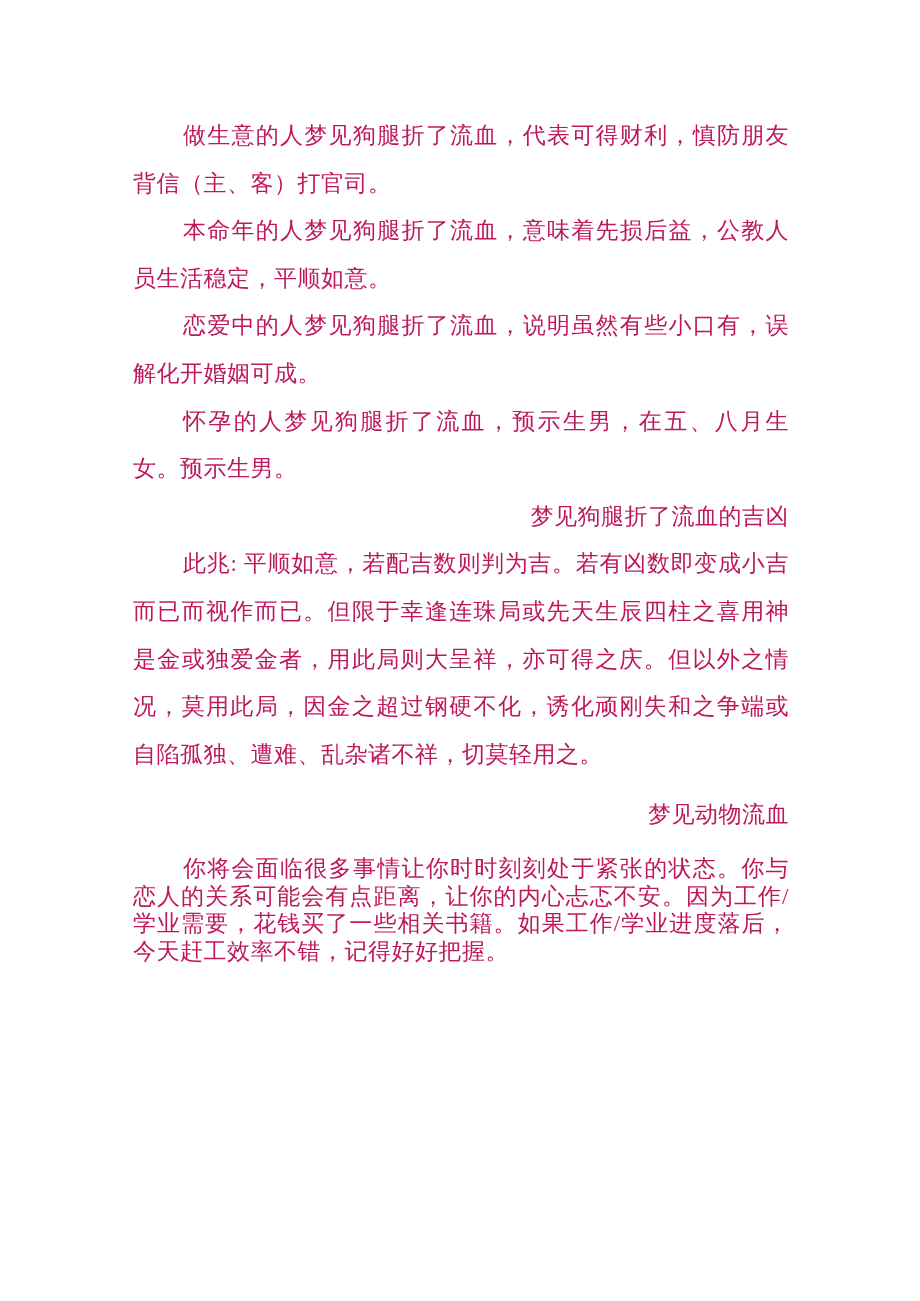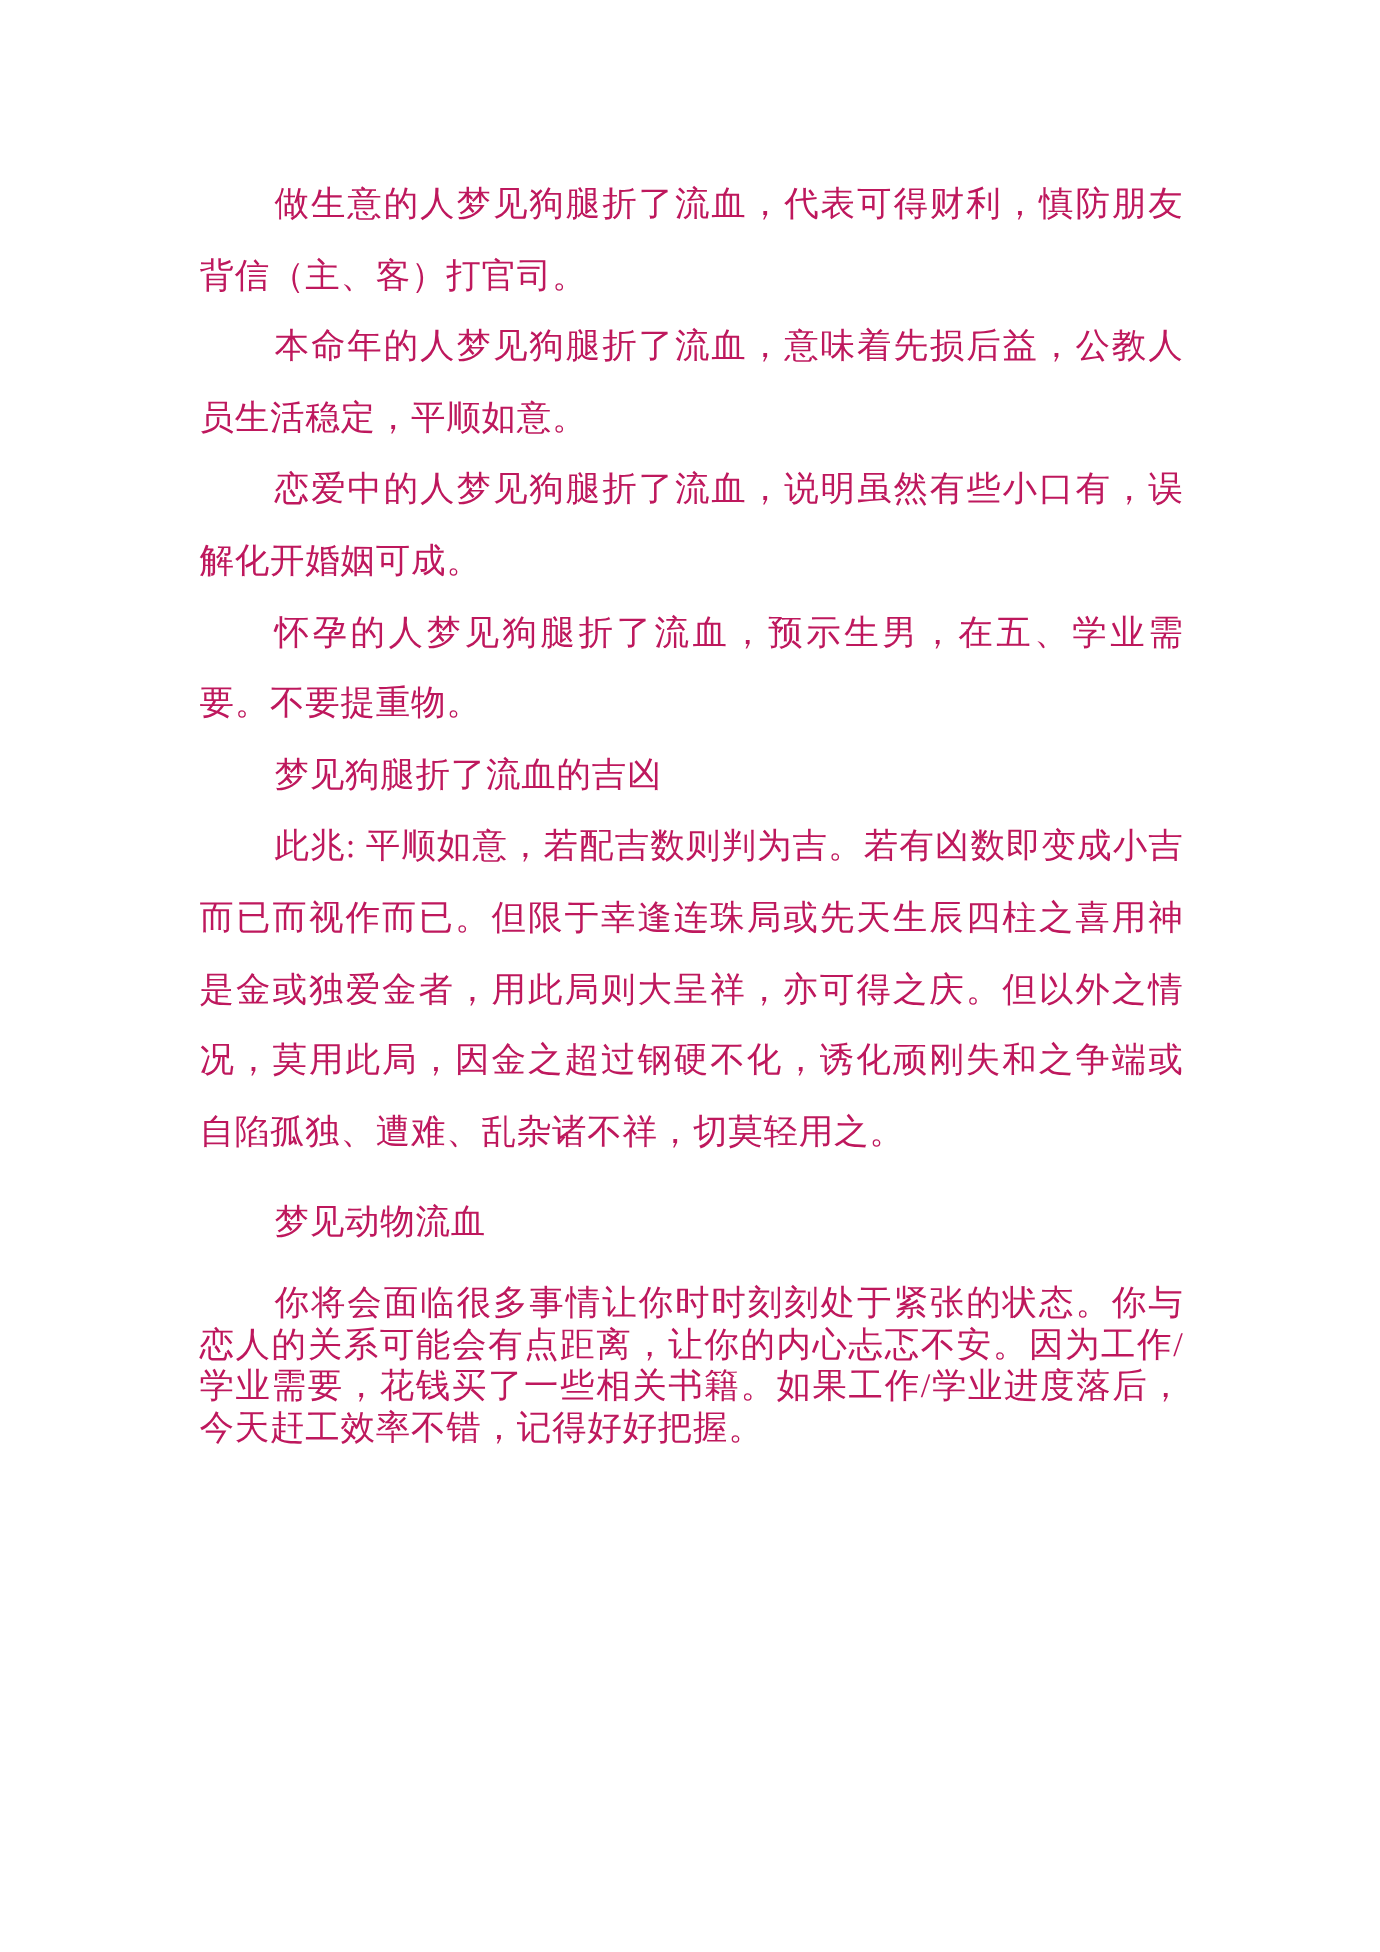--- a/index.html
+++ b/index.html
@@ -27,38 +27,38 @@
     font-size: 23px;
     line-height: 47.6px;
     color: #be185d;
     text-align: justify;
     text-justify: inter-character;
     text-indent: 50px;
     font-weight: normal;
     letter-spacing: 0.5px;
   }
   .text-block p.heading {
-    text-align: left;
+    text-align: right;
   }
   .text-block p.subheading {
     margin-top: 13px;
-    text-align: left;
+    text-align: right;
   }
   .text-block p.compact {
     margin-top: 16px;
     line-height: 27.6px;
   }
 </style>
 </head>
 <body>
 
 <div class="page">
   <div class="text-block" id="text-block">
       <p class="body">做生意的人梦见狗腿折了流血，代表可得财利，慎防朋友背信（主、客）打官司。</p>
       <p class="body">本命年的人梦见狗腿折了流血，意味着先损后益，公教人员生活稳定，平顺如意。</p>
       <p class="body">恋爱中的人梦见狗腿折了流血，说明虽然有些小口有，误解化开婚姻可成。</p>
-      <p class="body">怀孕的人梦见狗腿折了流血，预示生男，在五、学业需要。不要提重物。</p>
+      <p class="body">怀孕的人梦见狗腿折了流血，预示生男，在五、八月生女。预示生男。</p>
       <p class="heading">梦见狗腿折了流血的吉凶</p>
       <p class="body">此兆: 平顺如意，若配吉数则判为吉。若有凶数即变成小吉而已而视作而已。但限于幸逢连珠局或先天生辰四柱之喜用神是金或独爱金者，用此局则大呈祥，亦可得之庆。但以外之情况，莫用此局，因金之超过钢硬不化，诱化顽刚失和之争端或自陷孤独、遭难、乱杂诸不祥，切莫轻用之。</p>
       <p class="subheading">梦见动物流血</p>
       <p class="compact">你将会面临很多事情让你时时刻刻处于紧张的状态。你与恋人的关系可能会有点距离，让你的内心忐忑不安。因为工作/学业需要，花钱买了一些相关书籍。如果工作/学业进度落后，今天赶工效率不错，记得好好把握。</p>
     </div>
 </div>
 
 </body></html>

